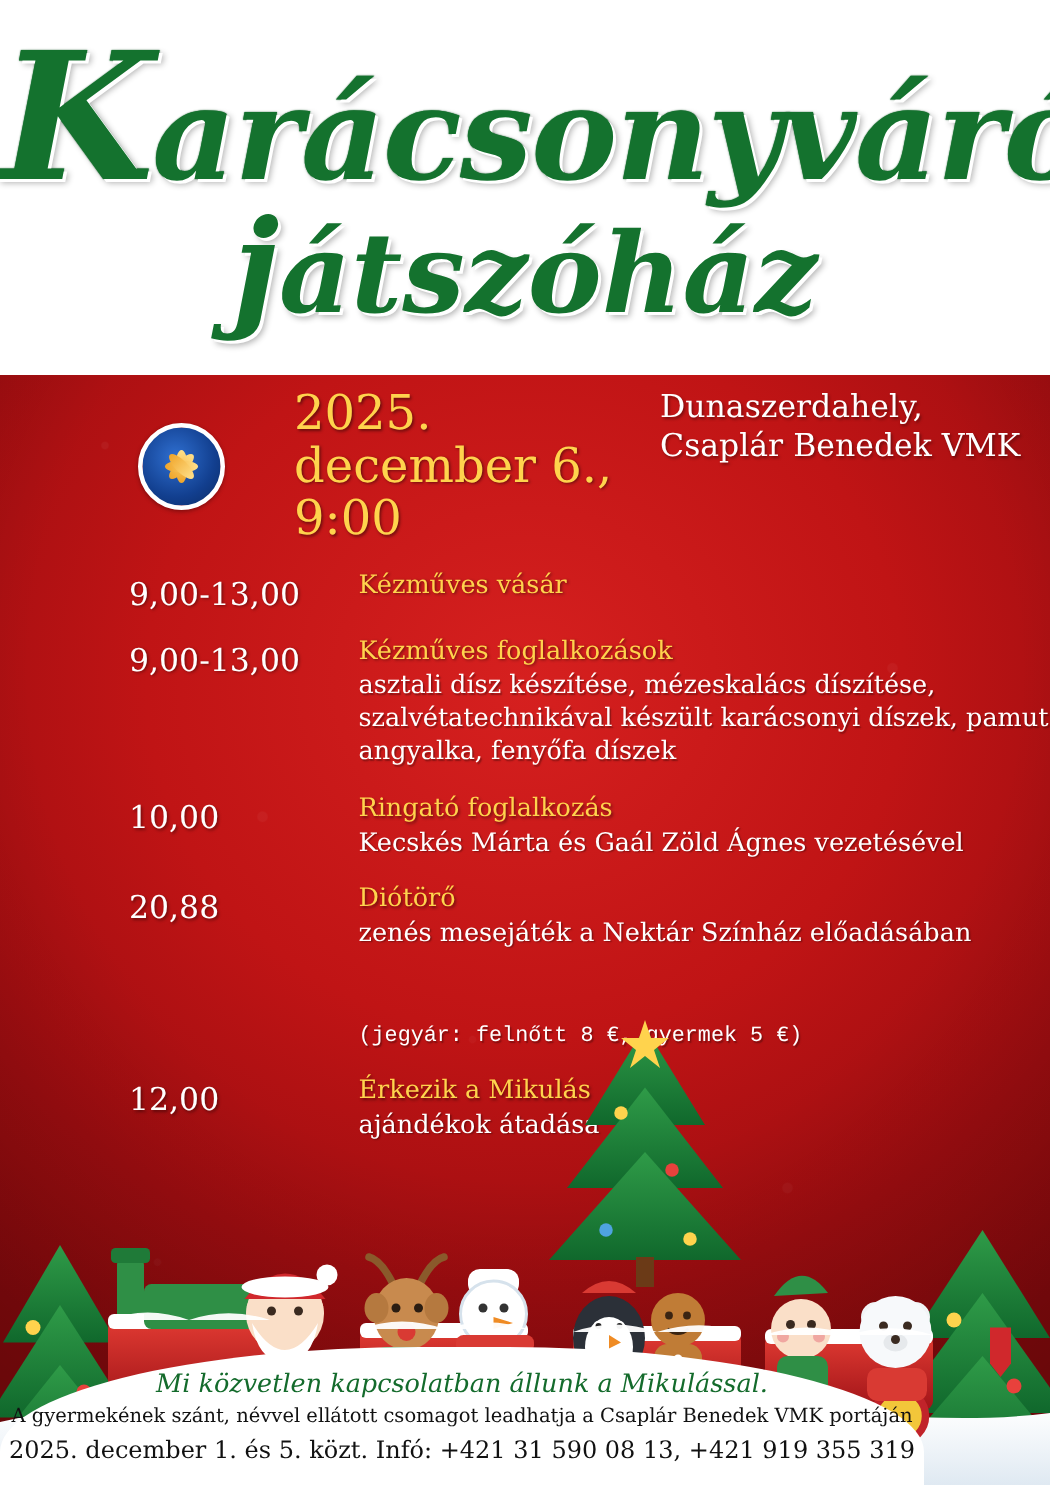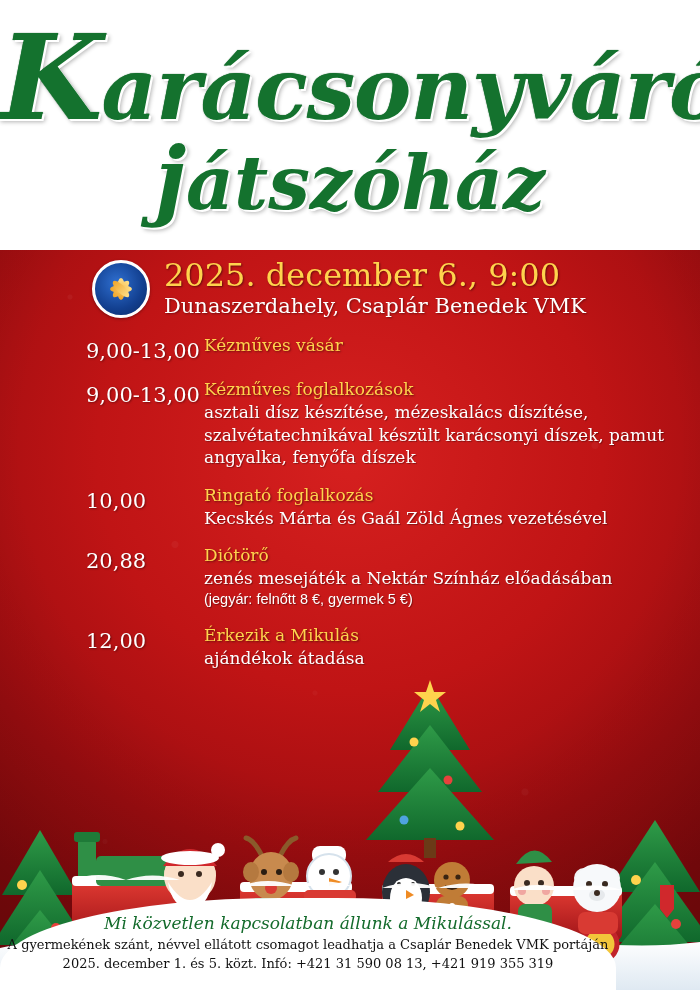--- a/index.html
+++ b/index.html
@@ -127,22 +127,23 @@
     width: 8px;
     height: 22px;
     margin-left: -4px;
     margin-top: -11px;
     background: linear-gradient(180deg, #ffe08a, #f0a52a);
     border-radius: 50% 50% 50% 50%;
     transform-origin: 50% 50%;
   }
   .date-text {
     display: flex;
-    flex-direction: column;
+    flex-direction: row;
     justify-content: center;
+    margin-left: 32px;
   }
   .date-line {
     font-family: "DejaVu Serif", serif;
     font-size: 32px;
     color: #ffd34d;
     line-height: 1.1;
     text-shadow: 1px 1px 2px rgba(0,0,0,0.45);
   }
   .place-line {
     font-family: "DejaVu Serif", serif;
@@ -151,20 +152,21 @@
     line-height: 1.25;
     text-shadow: 1px 1px 2px rgba(0,0,0,0.4);
   }
 
   .items { margin-top: 16px; }
   .item {
     display: flex;
     align-items: flex-start;
     padding-left: 86px;
     margin-bottom: 16px;
+    gap: 35px;
   }
   .item-time {
     flex: 0 0 118px;
     font-family: "DejaVu Serif", serif;
     font-size: 21px;
     color: #ffffff;
     text-align: left;
     padding-top: 4px;
     text-shadow: 1px 1px 2px rgba(0,0,0,0.4);
   }
@@ -178,25 +180,26 @@
   }
   .item-desc {
     font-family: "DejaVu Serif", serif;
     font-size: 17px;
     color: #ffffff;
     line-height: 1.32;
     margin-top: 2px;
     text-shadow: 1px 1px 1px rgba(0,0,0,0.35);
   }
   .item-note {
-    font-family: Liberation Sans, sans-serif;
+    font-family: Liberation Mono, monospace;
     font-size: 14.5px;
     color: #ffffff;
     line-height: 1.3;
     text-shadow: 1px 1px 1px rgba(0,0,0,0.35);
+    margin-top: 48px;
   }
 
   
   .scene {
     position: absolute;
     left: 0;
     bottom: 0;
     width: 700px;
     height: 310px;
     z-index: 9;
@@ -232,21 +235,21 @@
   }
   .footer-l2 {
     font-family: "DejaVu Serif", serif;
     font-size: 13px;
     color: #111111;
     line-height: 1.45;
     margin-top: 2px;
   }
   .footer-l3 {
     font-family: "DejaVu Serif", serif;
-    font-size: 13px;
+    font-size: 16px;
     color: #111111;
     line-height: 1.45;
   }
 </style>
 </head>
 <body>
 
 <div class="poster">
   <div class="texture"></div>
   <div class="vignette"></div>

